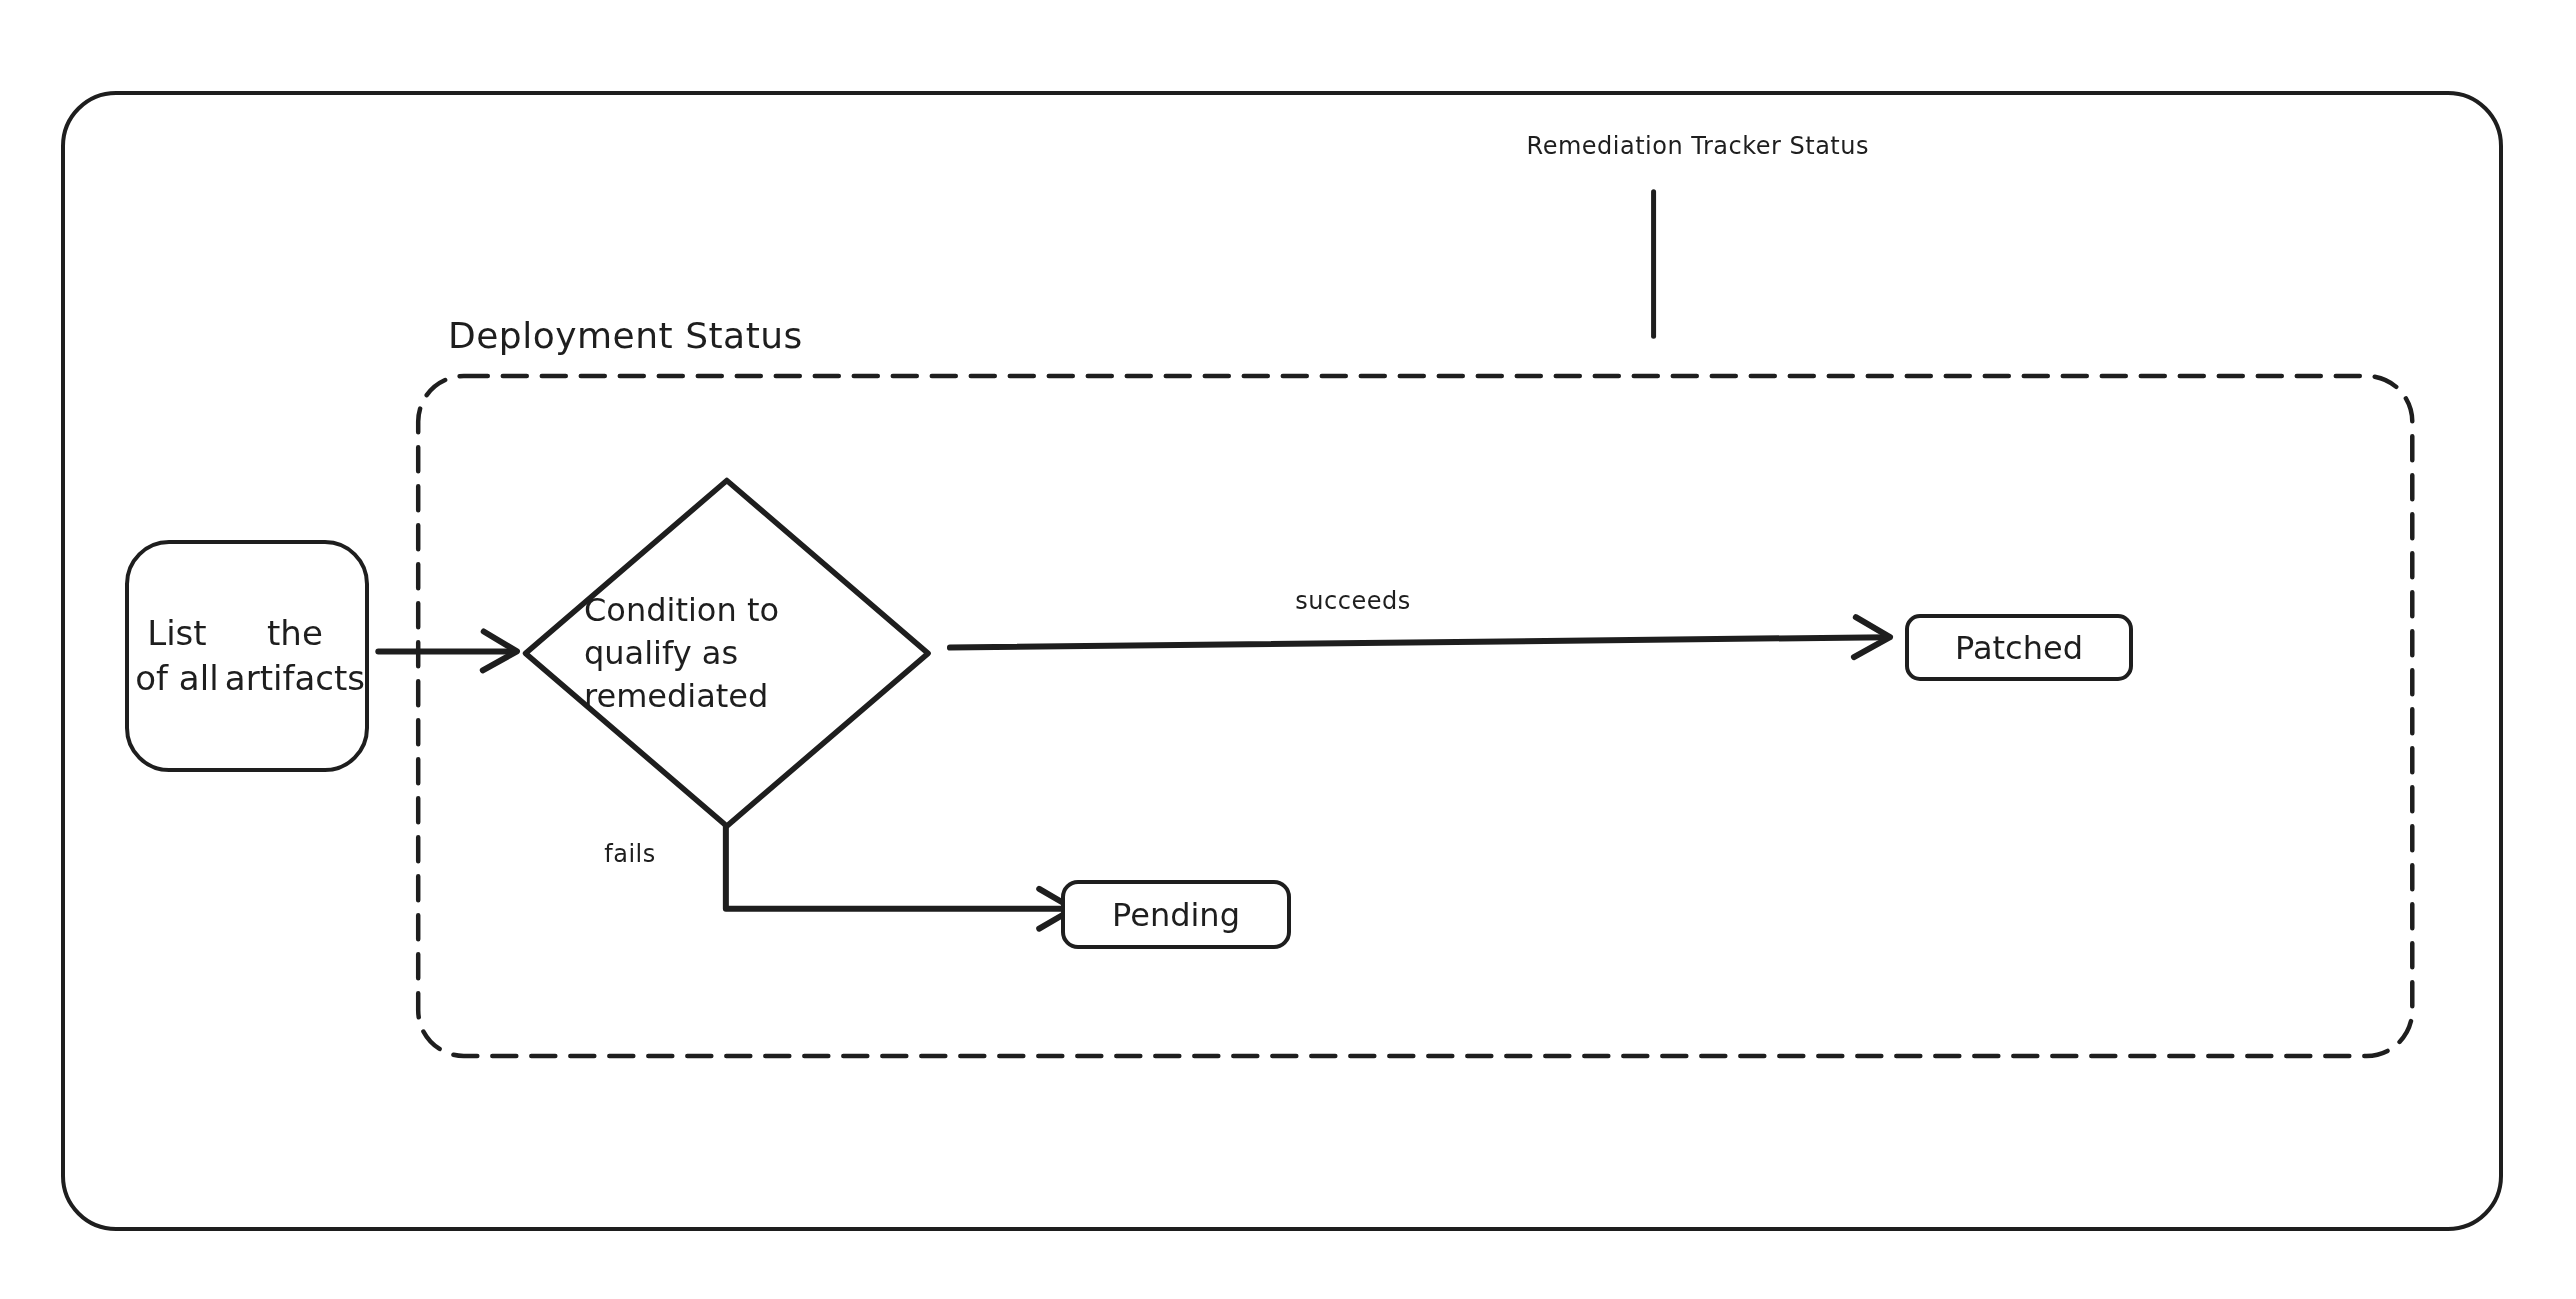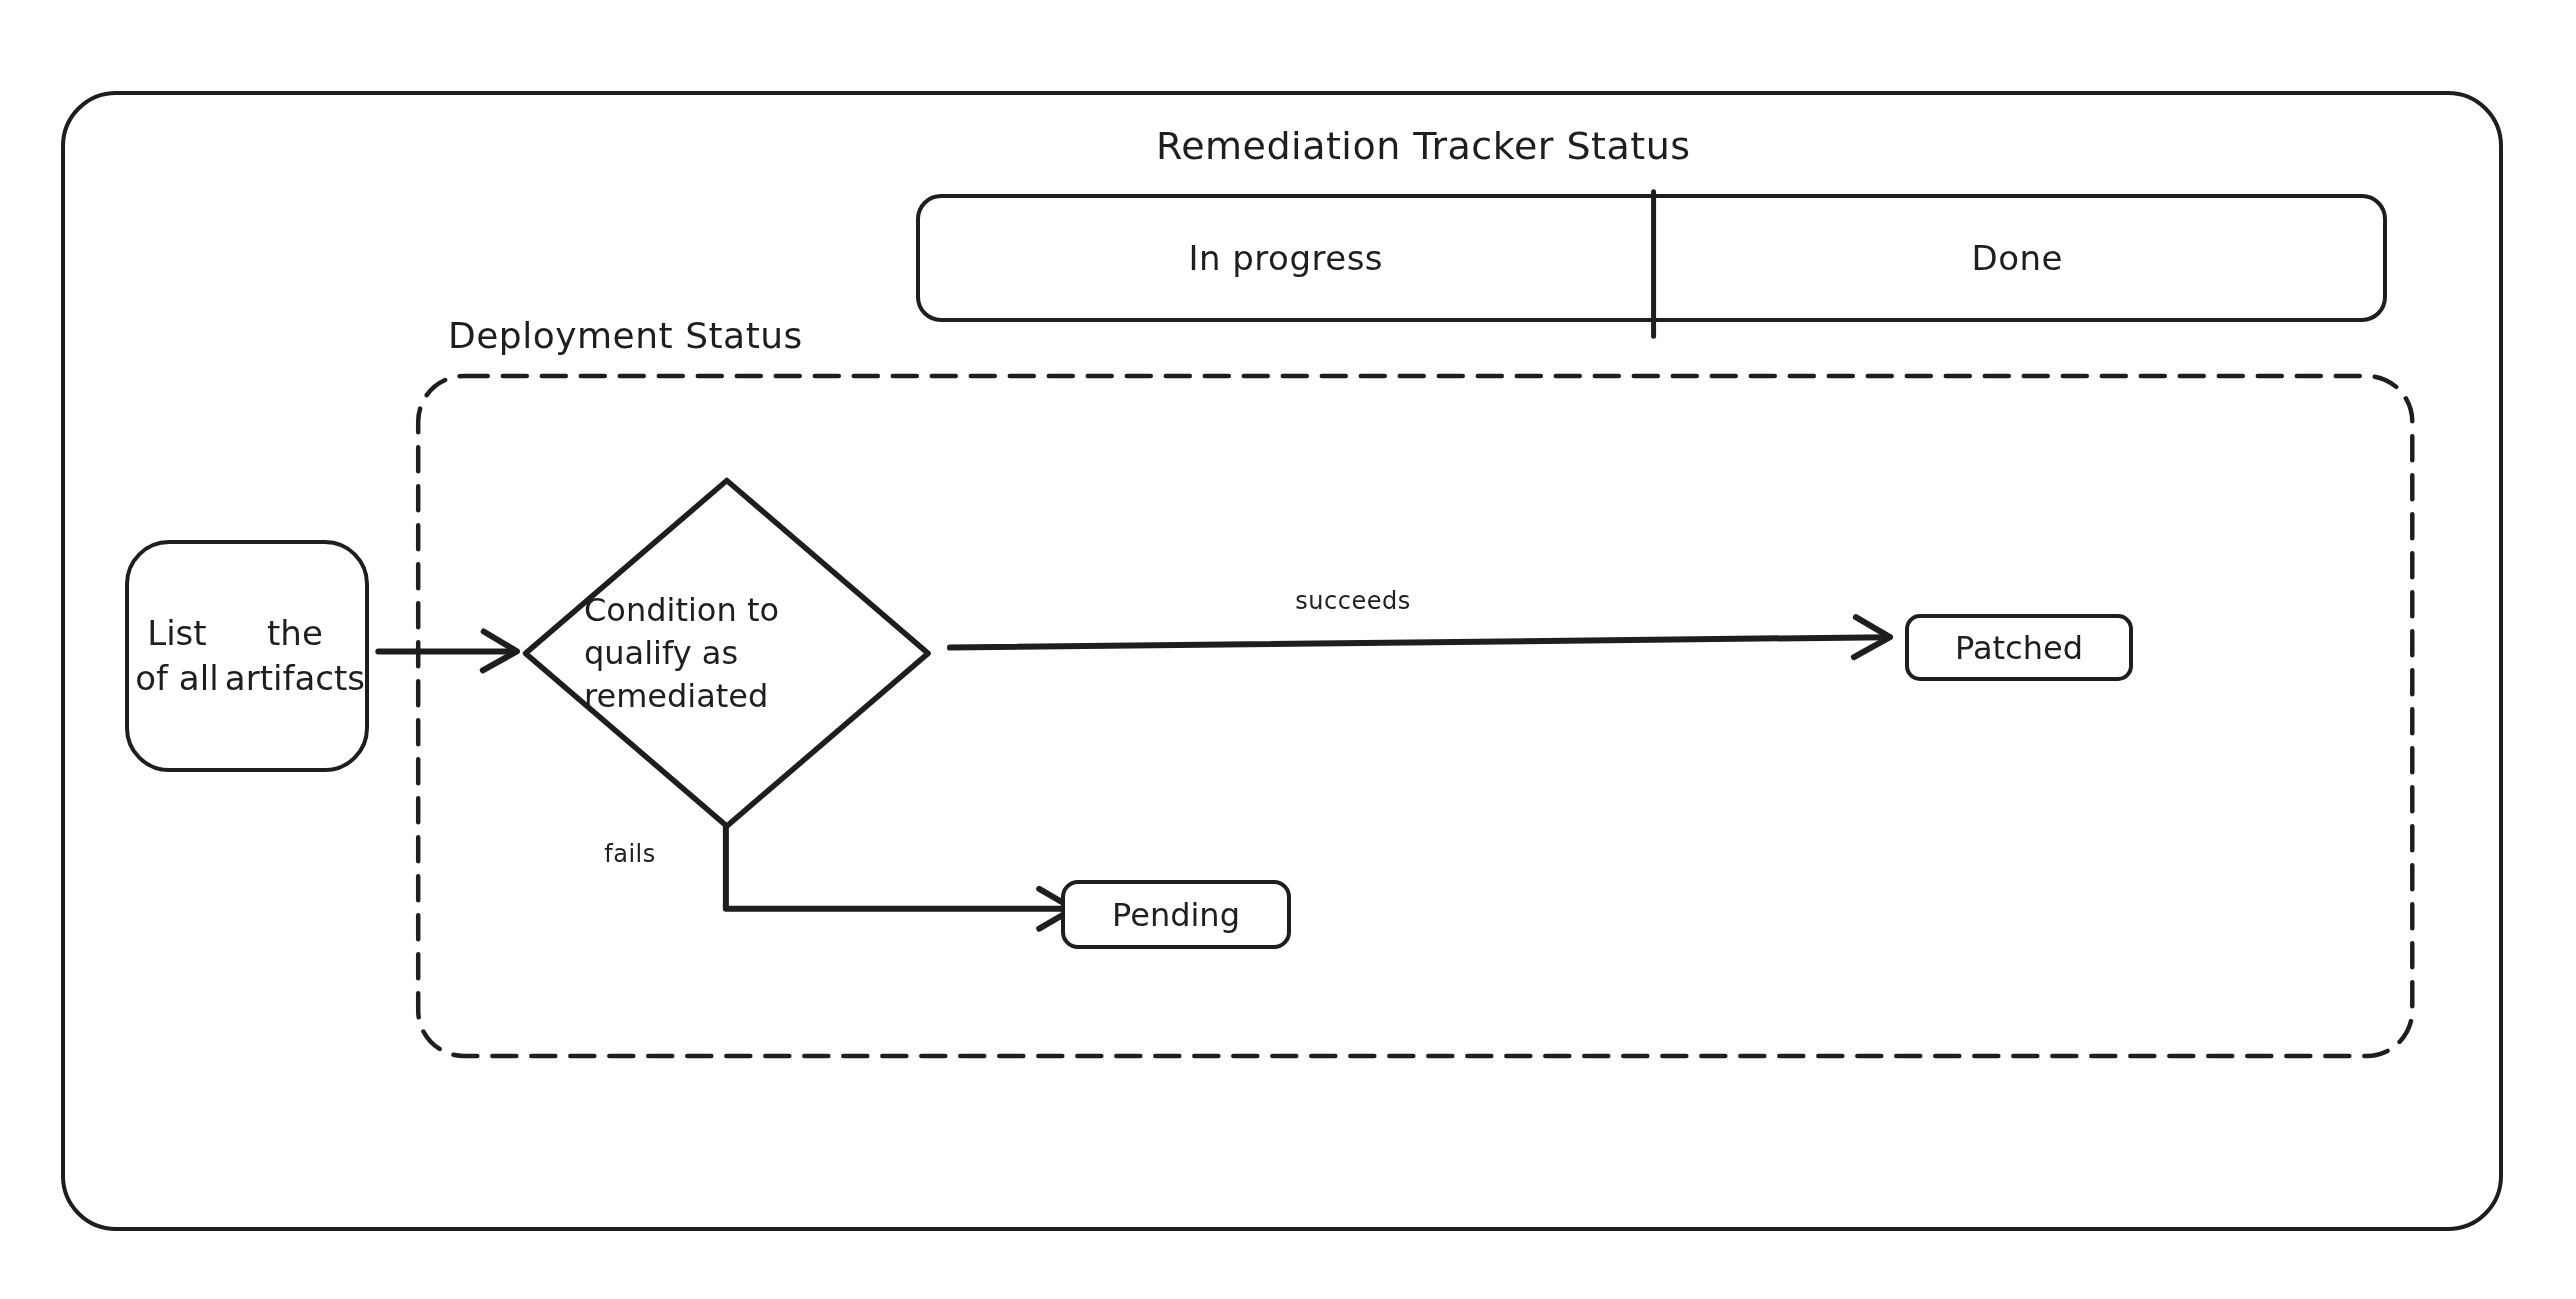--- a/index.html
+++ b/index.html
@@ -21,24 +21,24 @@
   .abs { position: absolute; }
 
   .outer-frame {
     left: 61px; top: 91px;
     width: 2434px; height: 1132px;
     border: 4.7px solid #1e1e1e;
     border-radius: 55px;
   }
 
   .diagram-title {
-    left: 1156px; top: 123px;
+    left: 1204px; top: 123px;
     width: 665px;
-    text-align: left;
-    font-size: 38px;
+    text-align: right;
+    font-size: 24px;
     line-height: 46px;
     letter-spacing: 0.5px;
     white-space: nowrap;
   }
 
   .tracker-box {
     left: 916px; top: 194px;
     width: 1463px; height: 120px;
     border: 4.7px solid #1e1e1e;
     border-radius: 25px;
@@ -117,24 +117,20 @@
 </style>
 </head>
 <body>
 
 <div class="canvas">
 
   <div class="abs outer-frame"></div>
 
   <div class="abs diagram-title">Remediation Tracker Status</div>
 
-  <div class="abs tracker-box">
-    <div class="tracker-cell">In progress</div>
-    <div class="tracker-cell">Done</div>
-  </div>
 
   <div class="abs deployment-label">Deployment Status</div>
 
   <svg class="layer" viewBox="0 0 2712 1368">
 
     <line x1="1741" y1="202" x2="1741" y2="354" stroke="#1e1e1e" stroke-width="5" stroke-linecap="round"></line>
 
     <rect x="440" y="396" width="2100" height="716" rx="48" ry="48" fill="none" stroke="#1e1e1e" stroke-width="4.5" stroke-dasharray="24 15" stroke-linecap="round"></rect>
 
     <path d="M 765 506 L 977 688 L 765 870 L 553 688 Z" fill="#ffffff" stroke="#1e1e1e" stroke-width="5.5" stroke-linejoin="round"></path>

